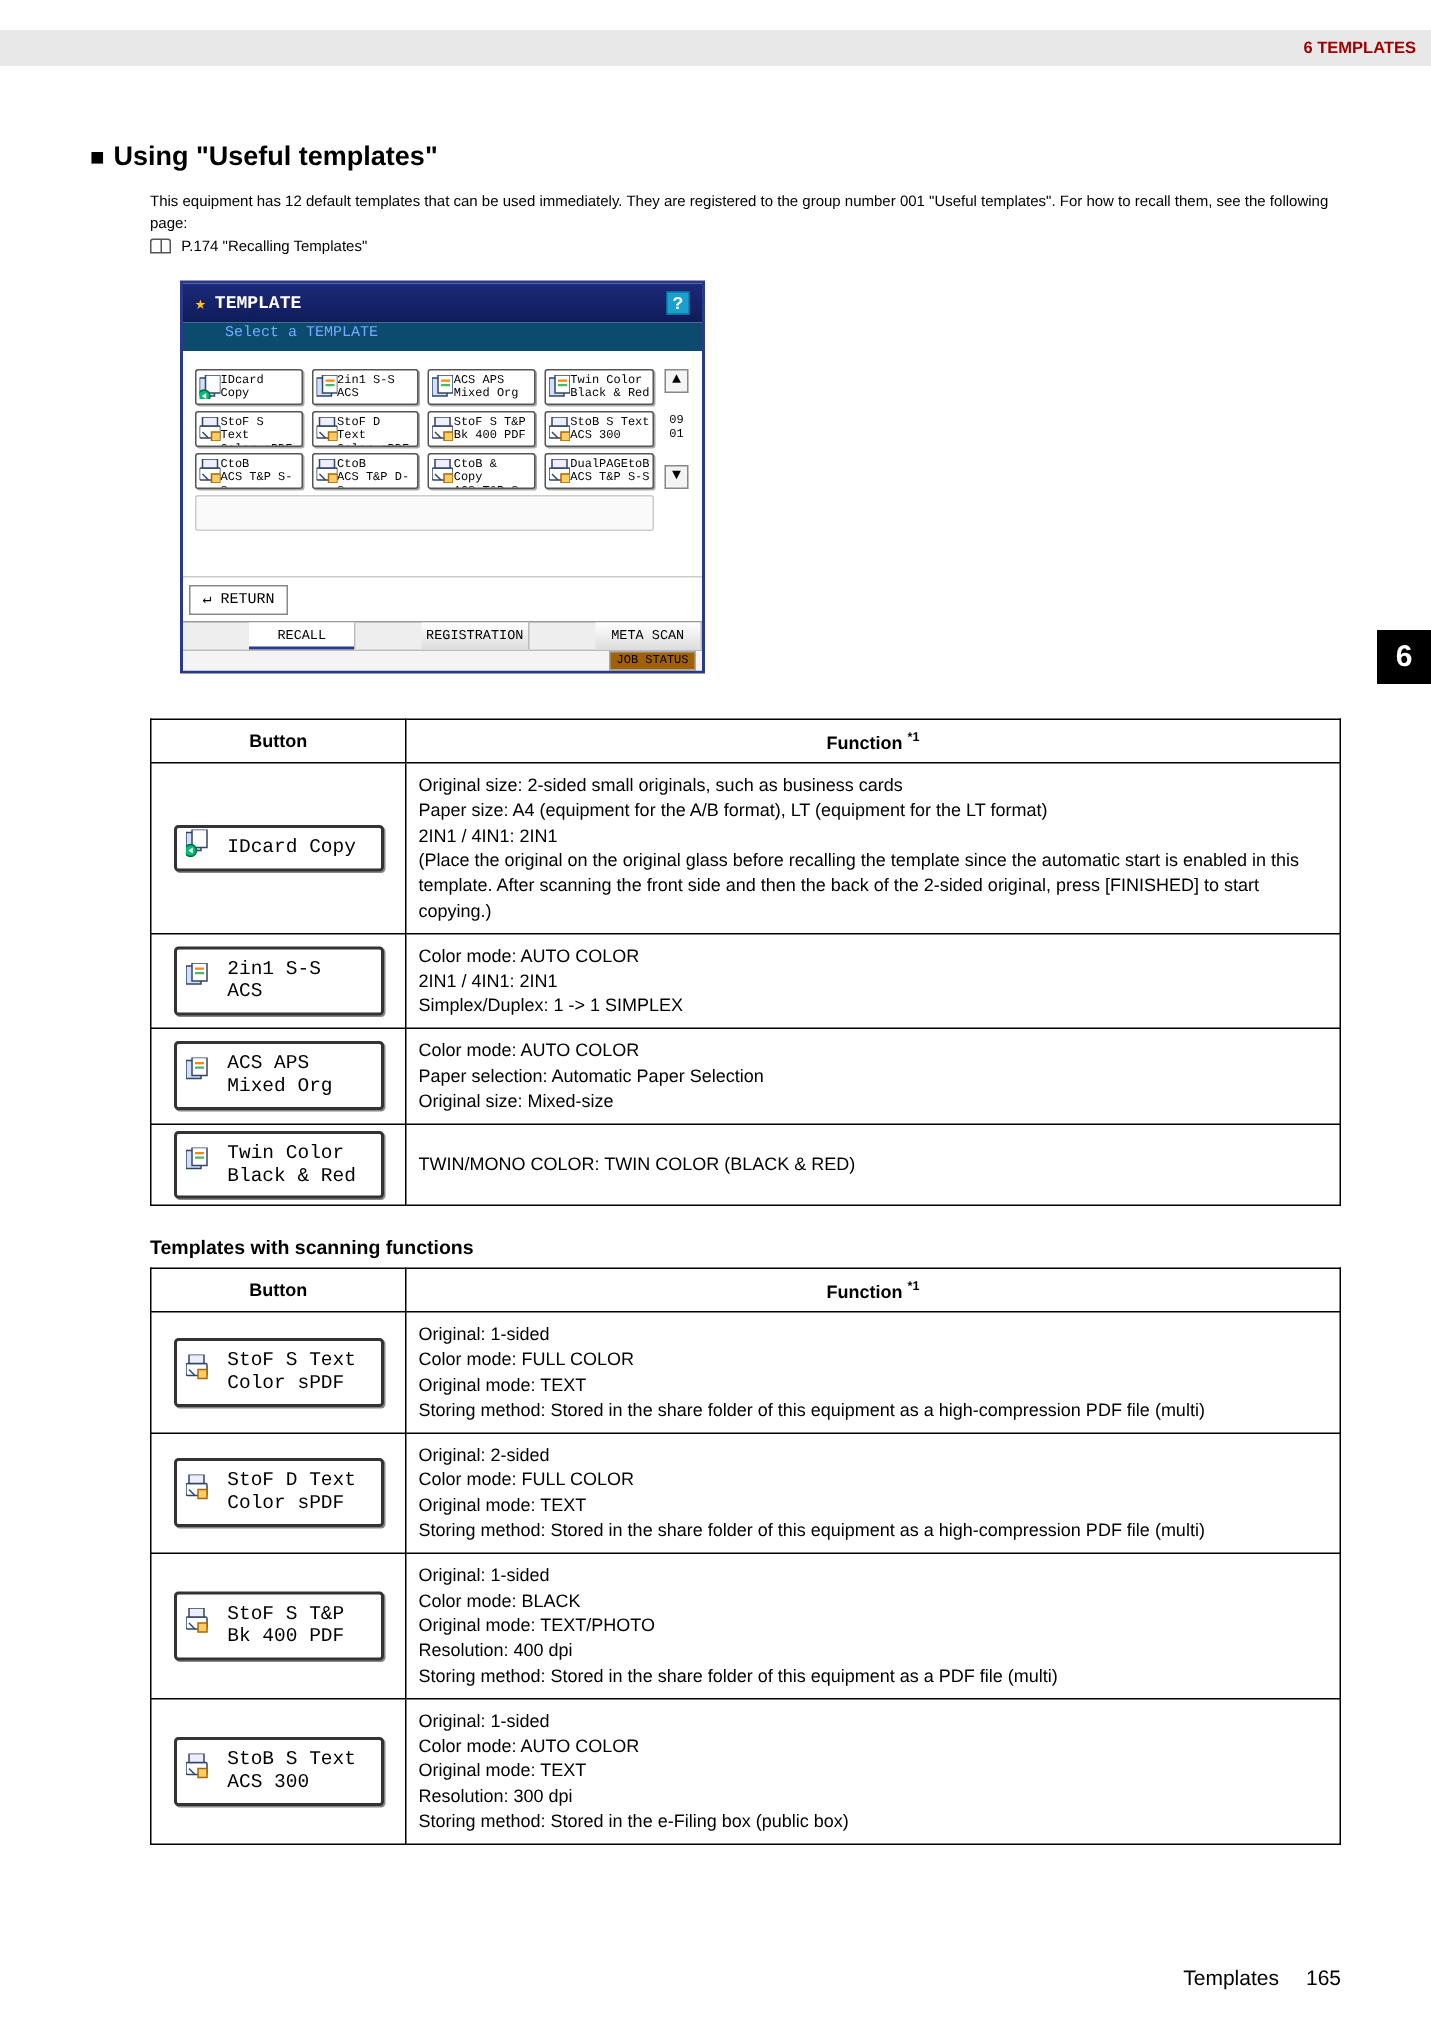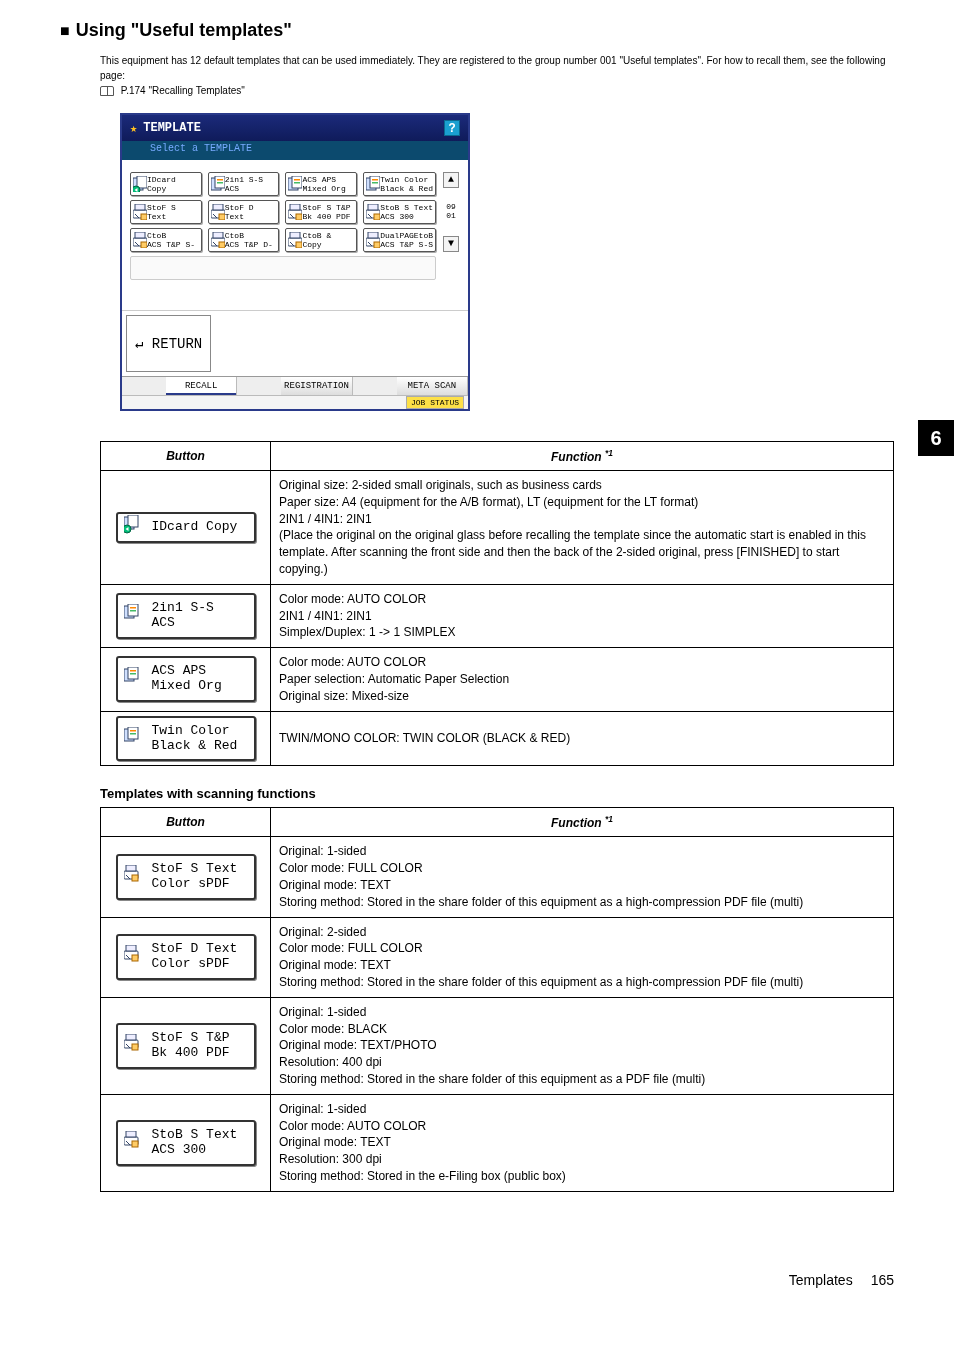--- a/index.html
+++ b/index.html
@@ -150,22 +150,22 @@
     height: 24px;
     background: #fafafa;
     border-radius: 2px;
   }
   .return-row {
     border-top: 1px solid #ccc;
     padding: 4px;
   }
   .return-btn {
     border: 1px solid #888;
-    font-size: 14px;
-    padding: 19px 8px;
+    font-size: 10px;
+    padding: 3px 8px;
     background: #fff;
     display: inline-block;
     text-align: center;
   }
   .tab-row {
     display: flex;
     background: #eee;
     border-top: 1px solid #999;
   }
   .tab-row .tab {
@@ -184,21 +184,21 @@
   .status-bar {
     text-align: right;
     font-size: 8px;
     padding: 2px 4px;
     background: #f4f4f4;
     border-top: 1px solid #bbb;
   }
   .status-bar span {
     border: 1px solid #aaa;
     padding: 1px 4px;
-    background: #fde047;
+    background: #a16207;
   }
 
   .chapter-tab {
     position: absolute;
     right: 0;
     top: 420px;
     width: 36px;
     height: 36px;
     background: #000;
     color: #fff;
@@ -222,21 +222,20 @@
   .table-wrap { margin-left: 40px; margin-right: 0; }
   .ftable th, .ftable td {
     border: 1px solid #000;
     padding: 6px 8px;
     vertical-align: middle;
   }
   .ftable th {
     text-align: center;
     font-weight: bold;
     background: #fff;
-    font-style: italic;
   }
   .ftable th:first-child { width: 170px; }
   .ftable td:first-child {
     text-align: center;
     padding: 4px;
   }
   .ftable td:last-child {
     line-height: 1.4;
   }
   .btn-cell {
@@ -290,20 +289,21 @@
       <rect x="0" y="2" width="10" height="12" fill="#d0e0ff" stroke="#346"></rect>
       <rect x="4" y="0" width="10" height="12" fill="#fff" stroke="#346"></rect>
       <circle cx="3" cy="14" r="4" fill="#0b7" stroke="#064"></circle>
       <path d="M1.5 14 L4.5 12 L4.5 16 Z" fill="#fff"></path>
     </g>
   </defs>
 </svg>
 
 <div class="page">
 
+  <div class="top-header">6 TEMPLATES</div>
 
   <div class="section-title">
     <span class="sq-bullet">■</span><span>Using "Useful templates"</span>
   </div>
 
   <div class="intro">
     <span>This equipment has 12 default templates that can be used immediately. They are registered to the group number 001 "Useful templates". For how to recall them, see the following page:</span><br>
     <span class="book-icon"></span>
     <span>P.174 "Recalling Templates"</span>
   </div>

